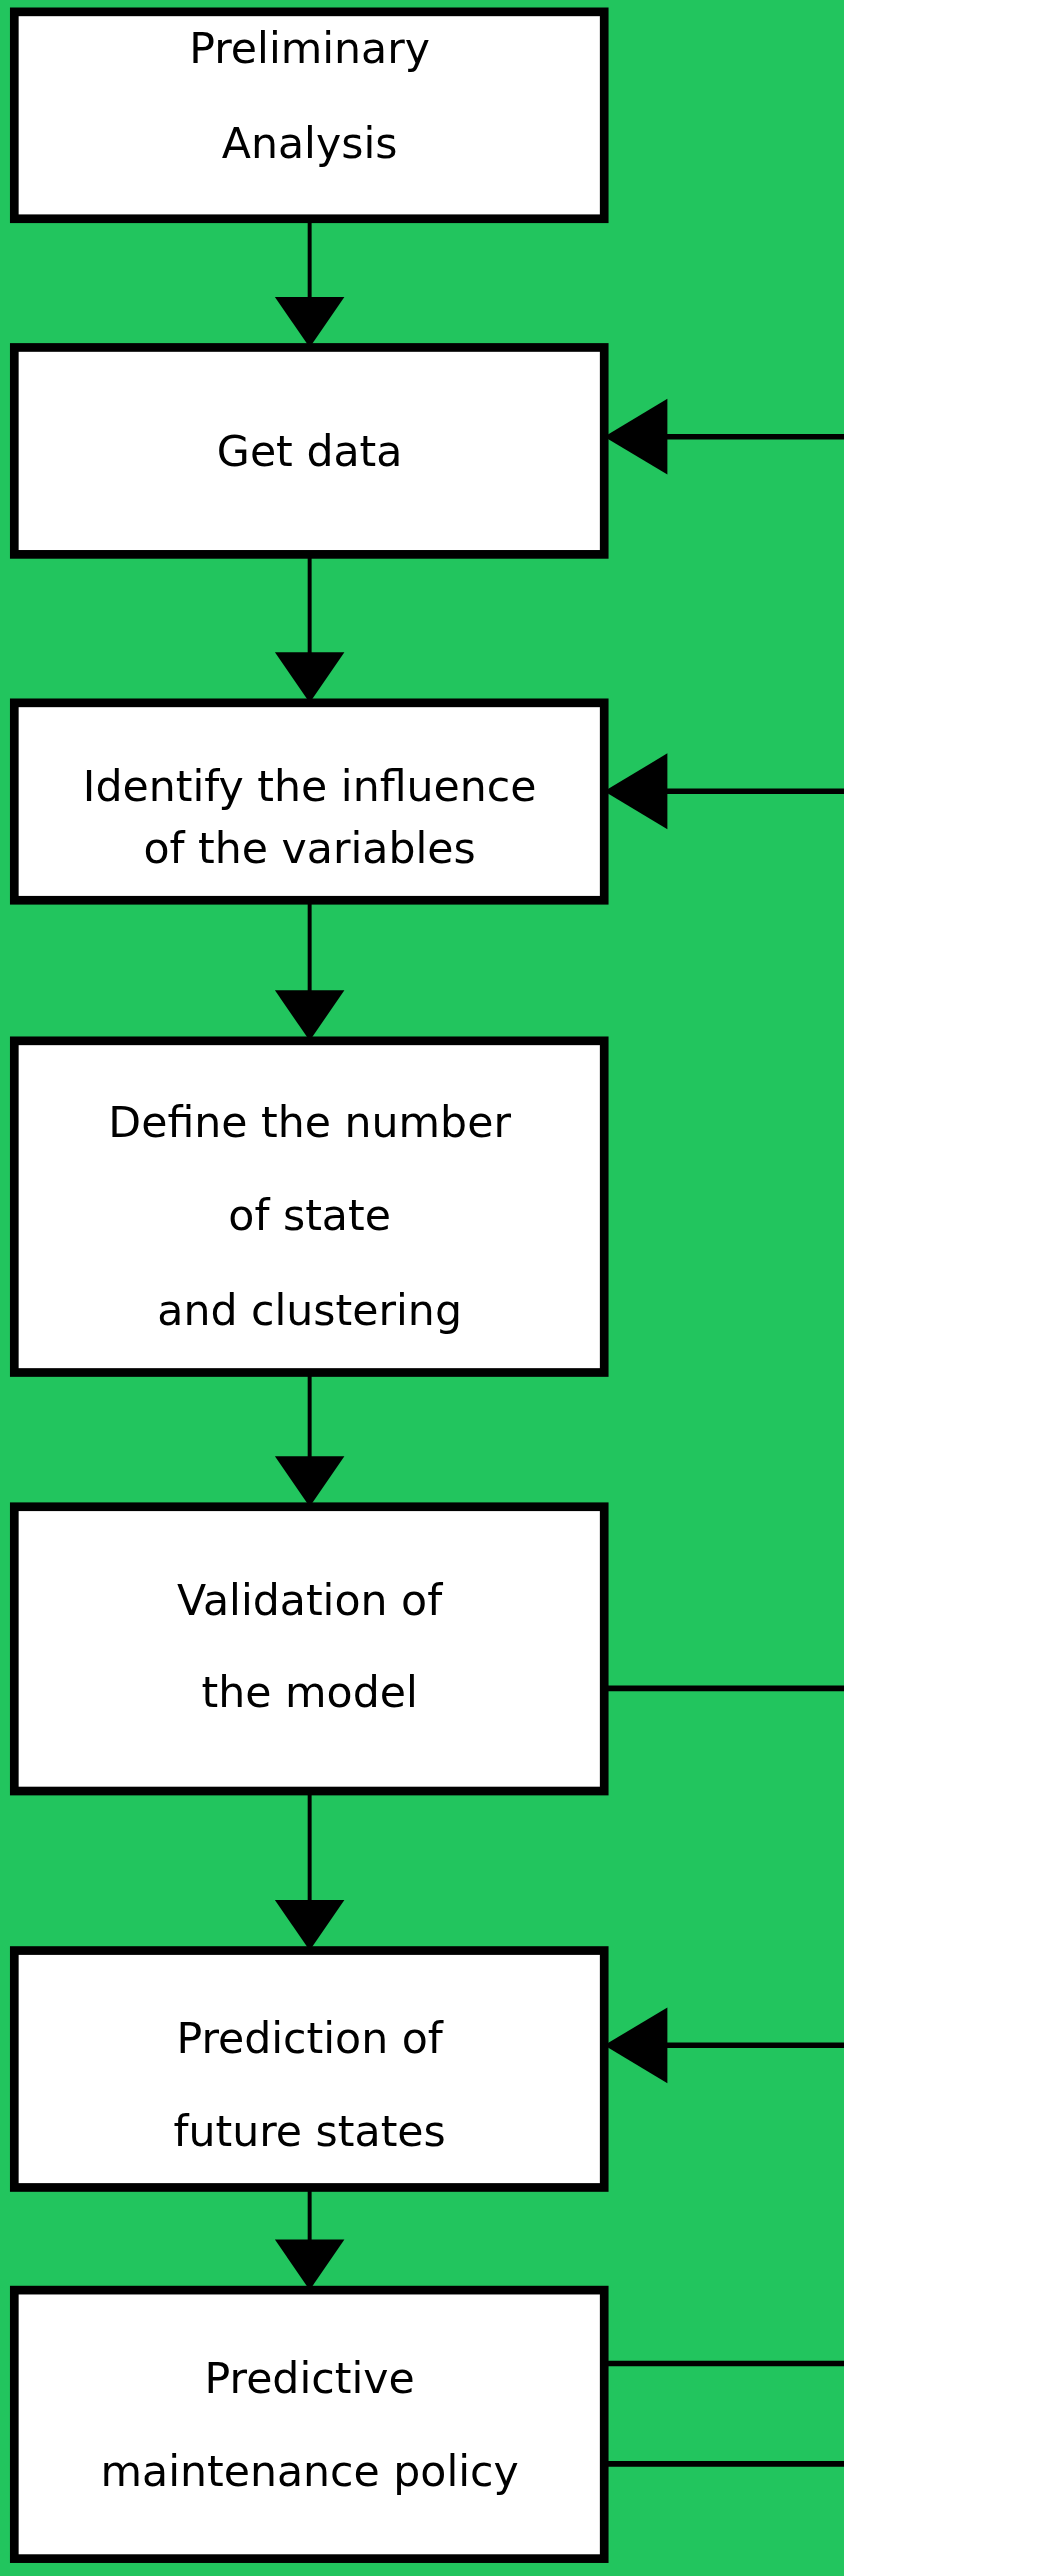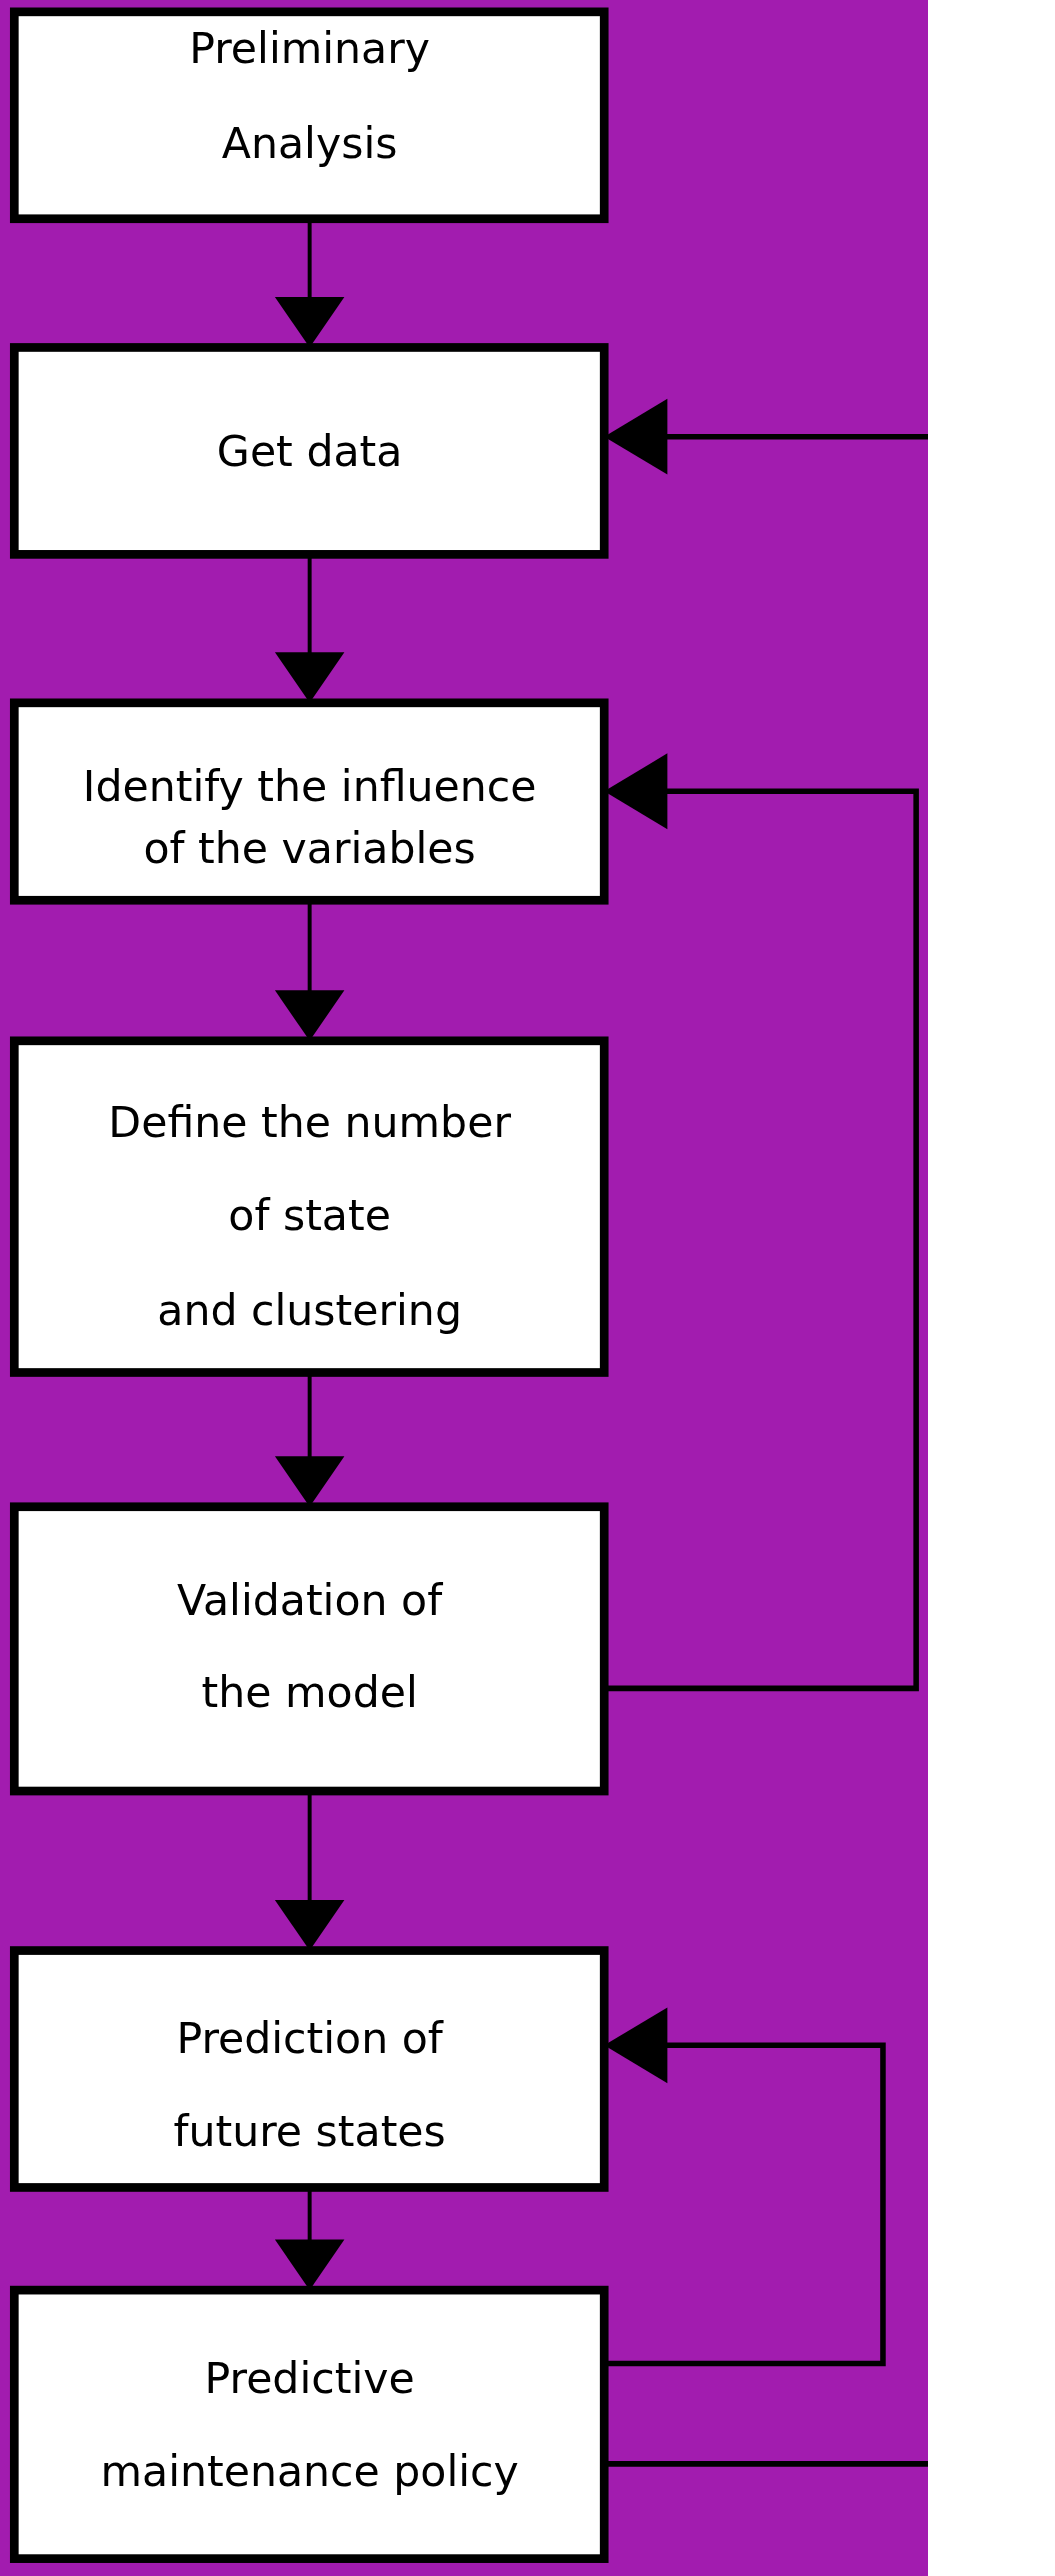--- a/index.html
+++ b/index.html
@@ -5,23 +5,23 @@
   html, body {
     margin: 0;
     padding: 0;
     background: #ffffff;
   }
   body {
     font-family: "DejaVu Sans", sans-serif;
   }
   #flowchart-root {
     position: relative;
-    width: 928px;
+    width: 844px;
     height: 2576px;
-    background: #a21caf;
+    background: #22c55e;
     overflow: hidden;
   }
   #flow-svg {
     position: absolute;
     top: 0;
     left: 0;
     width: 1056px;
     height: 2576px;
     display: block;
   }

